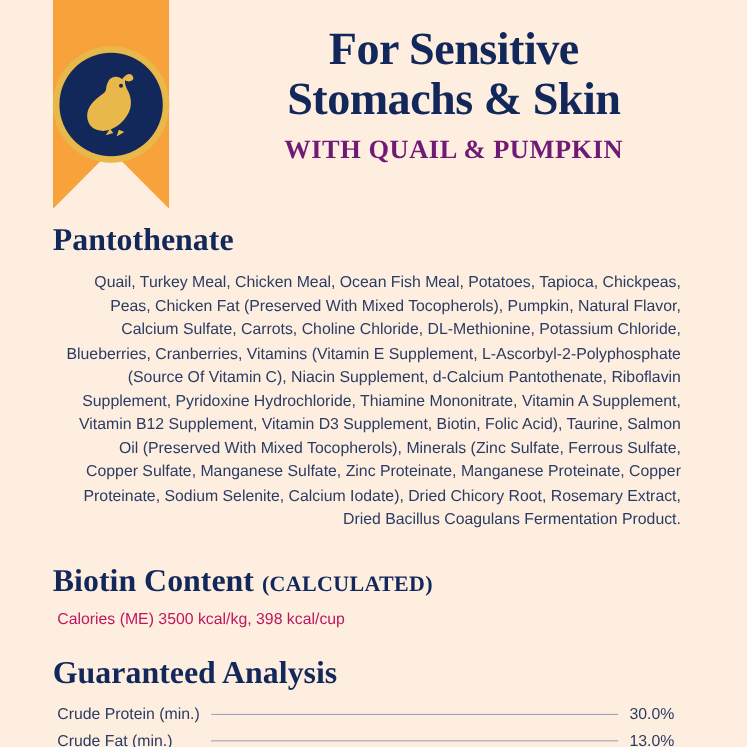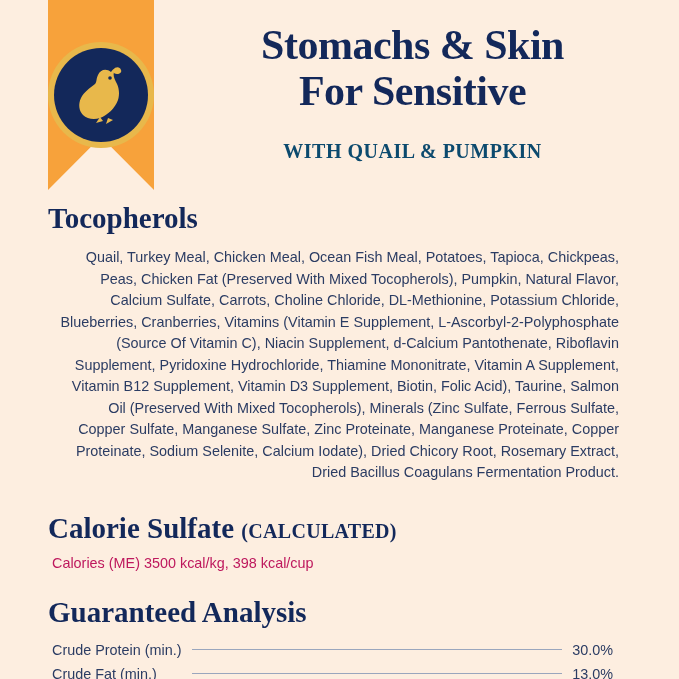--- a/index.html
+++ b/index.html
@@ -65,26 +65,26 @@
   }
   .title-line {
     font-family: "Liberation Serif", serif;
     font-weight: bold;
     font-size: 42px;
     line-height: 46px;
     letter-spacing: -0.5px;
     color: #13285a;
   }
   .subtitle {
-    margin-top: 26px;
+    margin-top: 10px;
     font-family: "Liberation Serif", serif;
     font-weight: bold;
-    font-size: 20px;
+    font-size: 24px;
     letter-spacing: 0.5px;
-    color: #0c4a6e;
+    color: #701a75;
   }
 
   
   .content {
     padding: 6px 48px 0 48px;
   }
 
   .section-heading {
     font-family: "Liberation Serif", serif;
     font-weight: bold;
@@ -170,36 +170,36 @@
             <path d="M30 51 L26 57 L33 55 Z"></path>
             <path d="M38 52 L36 58 L43 54 Z"></path>
           </g>
           <circle cx="40" cy="12" r="1.8" fill="#13285a"></circle>
         </svg>
       </span>
     </div>
   </div>
 
   <div class="title-block">
+    <div class="title-line">For Sensitive</div>
     <div class="title-line">Stomachs &amp; Skin</div>
-    <div class="title-line">For Sensitive</div>
     <div class="subtitle">WITH QUAIL &amp; PUMPKIN</div>
   </div>
 </div>
 
 <div class="content">
 
   <div class="ingredients-block">
-    <h2 class="section-heading">Tocopherols</h2>
+    <h2 class="section-heading">Pantothenate</h2>
     <p class="ingredients-text">Quail, Turkey Meal, Chicken Meal, Ocean Fish Meal, Potatoes, Tapioca, Chickpeas, Peas, Chicken Fat (Preserved With Mixed Tocopherols), Pumpkin, Natural Flavor, Calcium Sulfate, Carrots, Choline Chloride, DL-Methionine, Potassium Chloride, Blueberries, Cranberries, Vitamins (Vitamin E Supplement, L-Ascorbyl-2-Polyphosphate (Source Of Vitamin C), Niacin Supplement, d-Calcium Pantothenate, Riboflavin Supplement, Pyridoxine Hydrochloride, Thiamine Mononitrate, Vitamin A Supplement, Vitamin B12 Supplement, Vitamin D3 Supplement, Biotin, Folic Acid), Taurine, Salmon Oil (Preserved With Mixed Tocopherols), Minerals (Zinc Sulfate, Ferrous Sulfate, Copper Sulfate, Manganese Sulfate, Zinc Proteinate, Manganese Proteinate, Copper Proteinate, Sodium Selenite, Calcium Iodate), Dried Chicory Root, Rosemary Extract, Dried Bacillus Coagulans Fermentation Product.</p>
   </div>
 
   <div class="calorie-block">
     <h2 class="section-heading">
-      <span>Calorie Sulfate</span>
+      <span>Biotin Content</span>
       <span class="sub">(CALCULATED)</span>
     </h2>
     <p class="calorie-text">Calories (ME) 3500 kcal/kg, 398 kcal/cup</p>
   </div>
 
   <div class="ga-block">
     <h2 class="section-heading">Guaranteed Analysis</h2>
     <table class="ga-table">
       <tbody>
         <tr class="ga-row">

